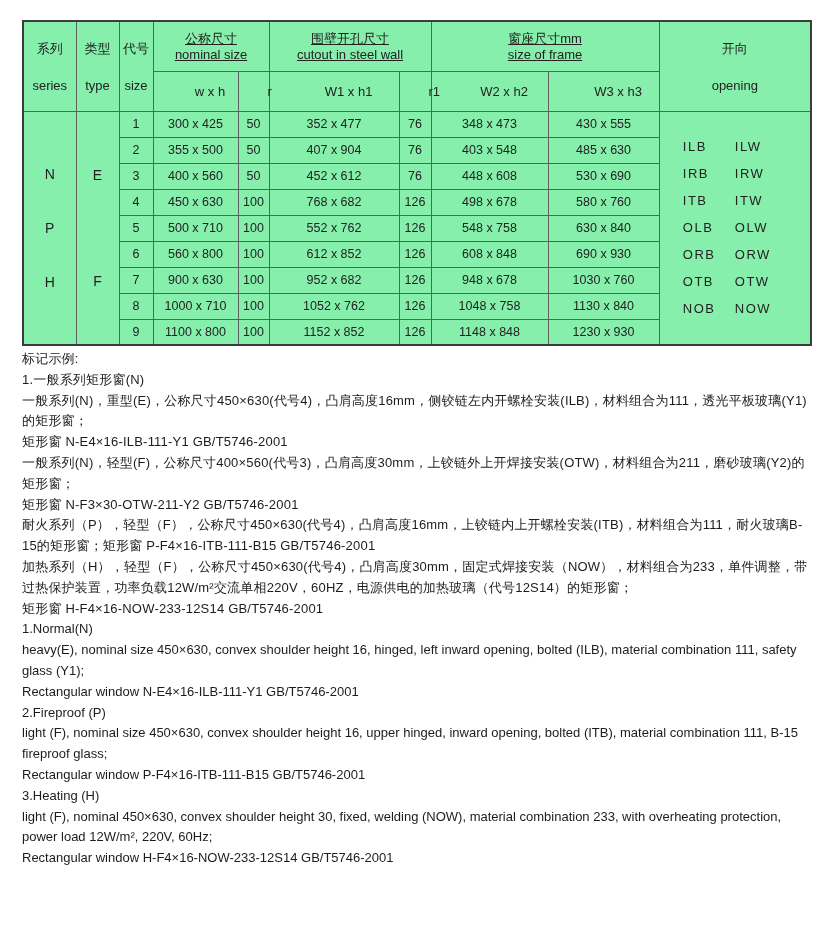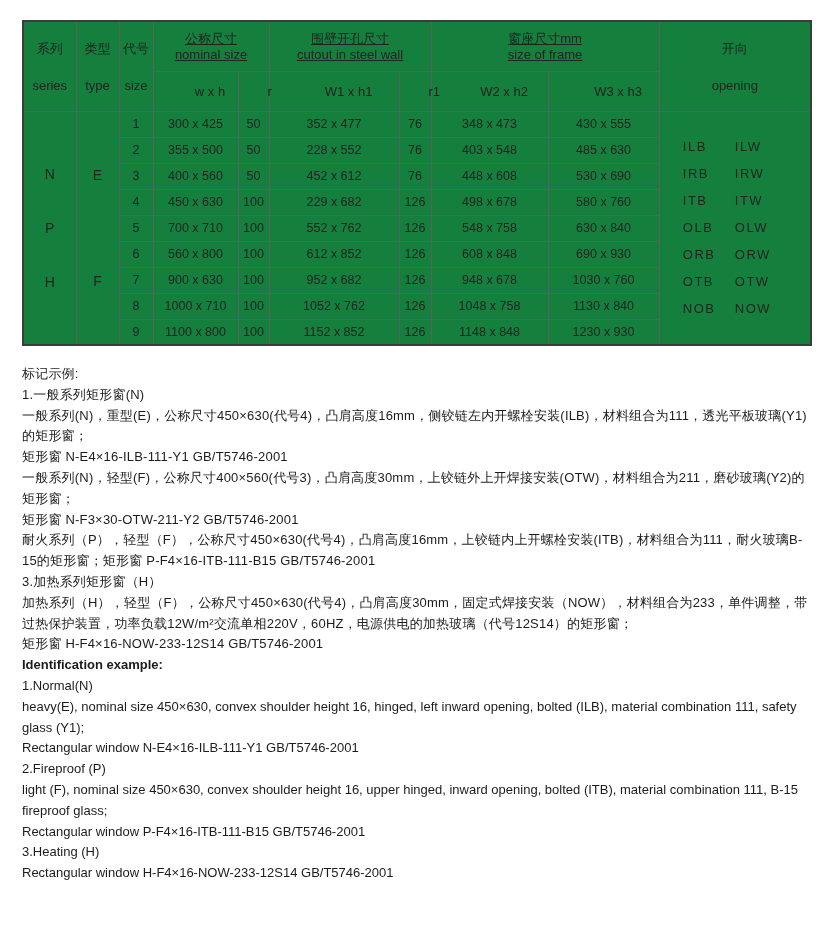--- a/index.html
+++ b/index.html
@@ -11,21 +11,21 @@
     position: relative;
   }
   .page { padding: 20px 22px 10px 22px; }
 
   
   table.spec {
     border-collapse: collapse;
     table-layout: fixed;
     width: 788px;
     border: 2px solid #3c3c3c;
-    background: #15803d;
+    background: #86efac;
   }
   table.spec th, table.spec td {
     border: 1px solid #5f5f5f;
     font-weight: normal;
     text-align: center;
     vertical-align: middle;
     color: #222;
   }
   .hdr-zh { font-size: 13px; line-height: 17px; }
   .hdr-en { font-size: 13px; line-height: 15px; }
@@ -54,21 +54,21 @@
     text-align: left;
   }
   .opening-grid span {
     font-size: 13px;
     line-height: 27px;
     letter-spacing: 1.5px;
     white-space: nowrap;
   }
 
   
-  .notes { margin-top: 18px; width: 788px; }
+  .notes { margin-top: 3px; width: 788px; }
   .note-line {
     font-size: 13px;
     line-height: 20.8px;
     word-break: break-word;
   }
   .note-line.zh { letter-spacing: 0.2px; }
   .en-title { font-size: 13px; line-height: 20.8px; font-weight: bold; }
 </style>
 </head>
 <body>
@@ -174,46 +174,46 @@
               <span>OTW</span>
               <span>NOB</span>
               <span>NOW</span>
             </div>
           </td>
         </tr>
         <tr>
           <td class="body-cell">2</td>
           <td class="body-cell">355 x 500</td>
           <td class="body-cell">50</td>
-          <td class="body-cell">228 x 552</td>
+          <td class="body-cell">407 x 904</td>
           <td class="body-cell">76</td>
           <td class="body-cell">403 x 548</td>
           <td class="body-cell">485 x 630</td>
         </tr>
         <tr>
           <td class="body-cell">3</td>
           <td class="body-cell">400 x 560</td>
           <td class="body-cell">50</td>
           <td class="body-cell">452 x 612</td>
           <td class="body-cell">76</td>
           <td class="body-cell">448 x 608</td>
           <td class="body-cell">530 x 690</td>
         </tr>
         <tr>
           <td class="body-cell">4</td>
           <td class="body-cell">450 x 630</td>
           <td class="body-cell">100</td>
-          <td class="body-cell">229 x 682</td>
+          <td class="body-cell">768 x 682</td>
           <td class="body-cell">126</td>
           <td class="body-cell">498 x 678</td>
           <td class="body-cell">580 x 760</td>
         </tr>
         <tr>
           <td class="body-cell">5</td>
-          <td class="body-cell">700 x 710</td>
+          <td class="body-cell">500 x 710</td>
           <td class="body-cell">100</td>
           <td class="body-cell">552 x 762</td>
           <td class="body-cell">126</td>
           <td class="body-cell">548 x 758</td>
           <td class="body-cell">630 x 840</td>
         </tr>
         <tr>
           <td class="body-cell">6</td>
           <td class="body-cell">560 x 800</td>
           <td class="body-cell">100</td>
@@ -253,32 +253,31 @@
   </table>
 
   <div class="notes" id="zh-notes">
       <div class="note-line zh">标记示例:</div>
       <div class="note-line zh">1.一般系列矩形窗(N)</div>
       <div class="note-line zh">一般系列(N)，重型(E)，公称尺寸450×630(代号4)，凸肩高度16mm，侧铰链左内开螺栓安装(ILB)，材料组合为111，透光平板玻璃(Y1)的矩形窗；</div>
       <div class="note-line zh">矩形窗 N-E4×16-ILB-111-Y1 GB/T5746-2001</div>
       <div class="note-line zh">一般系列(N)，轻型(F)，公称尺寸400×560(代号3)，凸肩高度30mm，上铰链外上开焊接安装(OTW)，材料组合为211，磨砂玻璃(Y2)的矩形窗；</div>
       <div class="note-line zh">矩形窗 N-F3×30-OTW-211-Y2 GB/T5746-2001</div>
       <div class="note-line zh">耐火系列（P），轻型（F），公称尺寸450×630(代号4)，凸肩高度16mm，上铰链内上开螺栓安装(ITB)，材料组合为111，耐火玻璃B-15的矩形窗；矩形窗 P-F4×16-ITB-111-B15 GB/T5746-2001</div>
-      <div class="note-line zh">3.加热系列矩形窗（H）</div>
       <div class="note-line zh">加热系列（H），轻型（F），公称尺寸450×630(代号4)，凸肩高度30mm，固定式焊接安装（NOW），材料组合为233，单件调整，带过热保护装置，功率负载12W/m²交流单相220V，60HZ，电源供电的加热玻璃（代号12S14）的矩形窗；</div>
       <div class="note-line zh">矩形窗 H-F4×16-NOW-233-12S14 GB/T5746-2001</div>
     </div>
 
   <div class="notes" style="margin-top:0">
-    <div class="en-title">Identification example:</div>
     <div id="en-notes">
         <div class="note-line">1.Normal(N)</div>
         <div class="note-line">heavy(E), nominal size 450×630, convex shoulder height 16, hinged, left inward opening, bolted (ILB), material combination 111, safety glass (Y1);</div>
         <div class="note-line">Rectangular window N-E4×16-ILB-111-Y1 GB/T5746-2001</div>
         <div class="note-line">2.Fireproof (P)</div>
         <div class="note-line">light (F), nominal size 450×630, convex shoulder height 16, upper hinged, inward opening, bolted (ITB), material combination 111, B-15 fireproof glass;</div>
         <div class="note-line">Rectangular window P-F4×16-ITB-111-B15 GB/T5746-2001</div>
         <div class="note-line">3.Heating (H)</div>
+        <div class="note-line">light (F), nominal 450×630, convex shoulder height 30, fixed, welding (NOW), material combination 233, with overheating protection, power load 12W/m², 220V, 60Hz;</div>
         <div class="note-line">Rectangular window H-F4×16-NOW-233-12S14 GB/T5746-2001</div>
       </div>
   </div>
 
 </div>
 
 </body></html>

